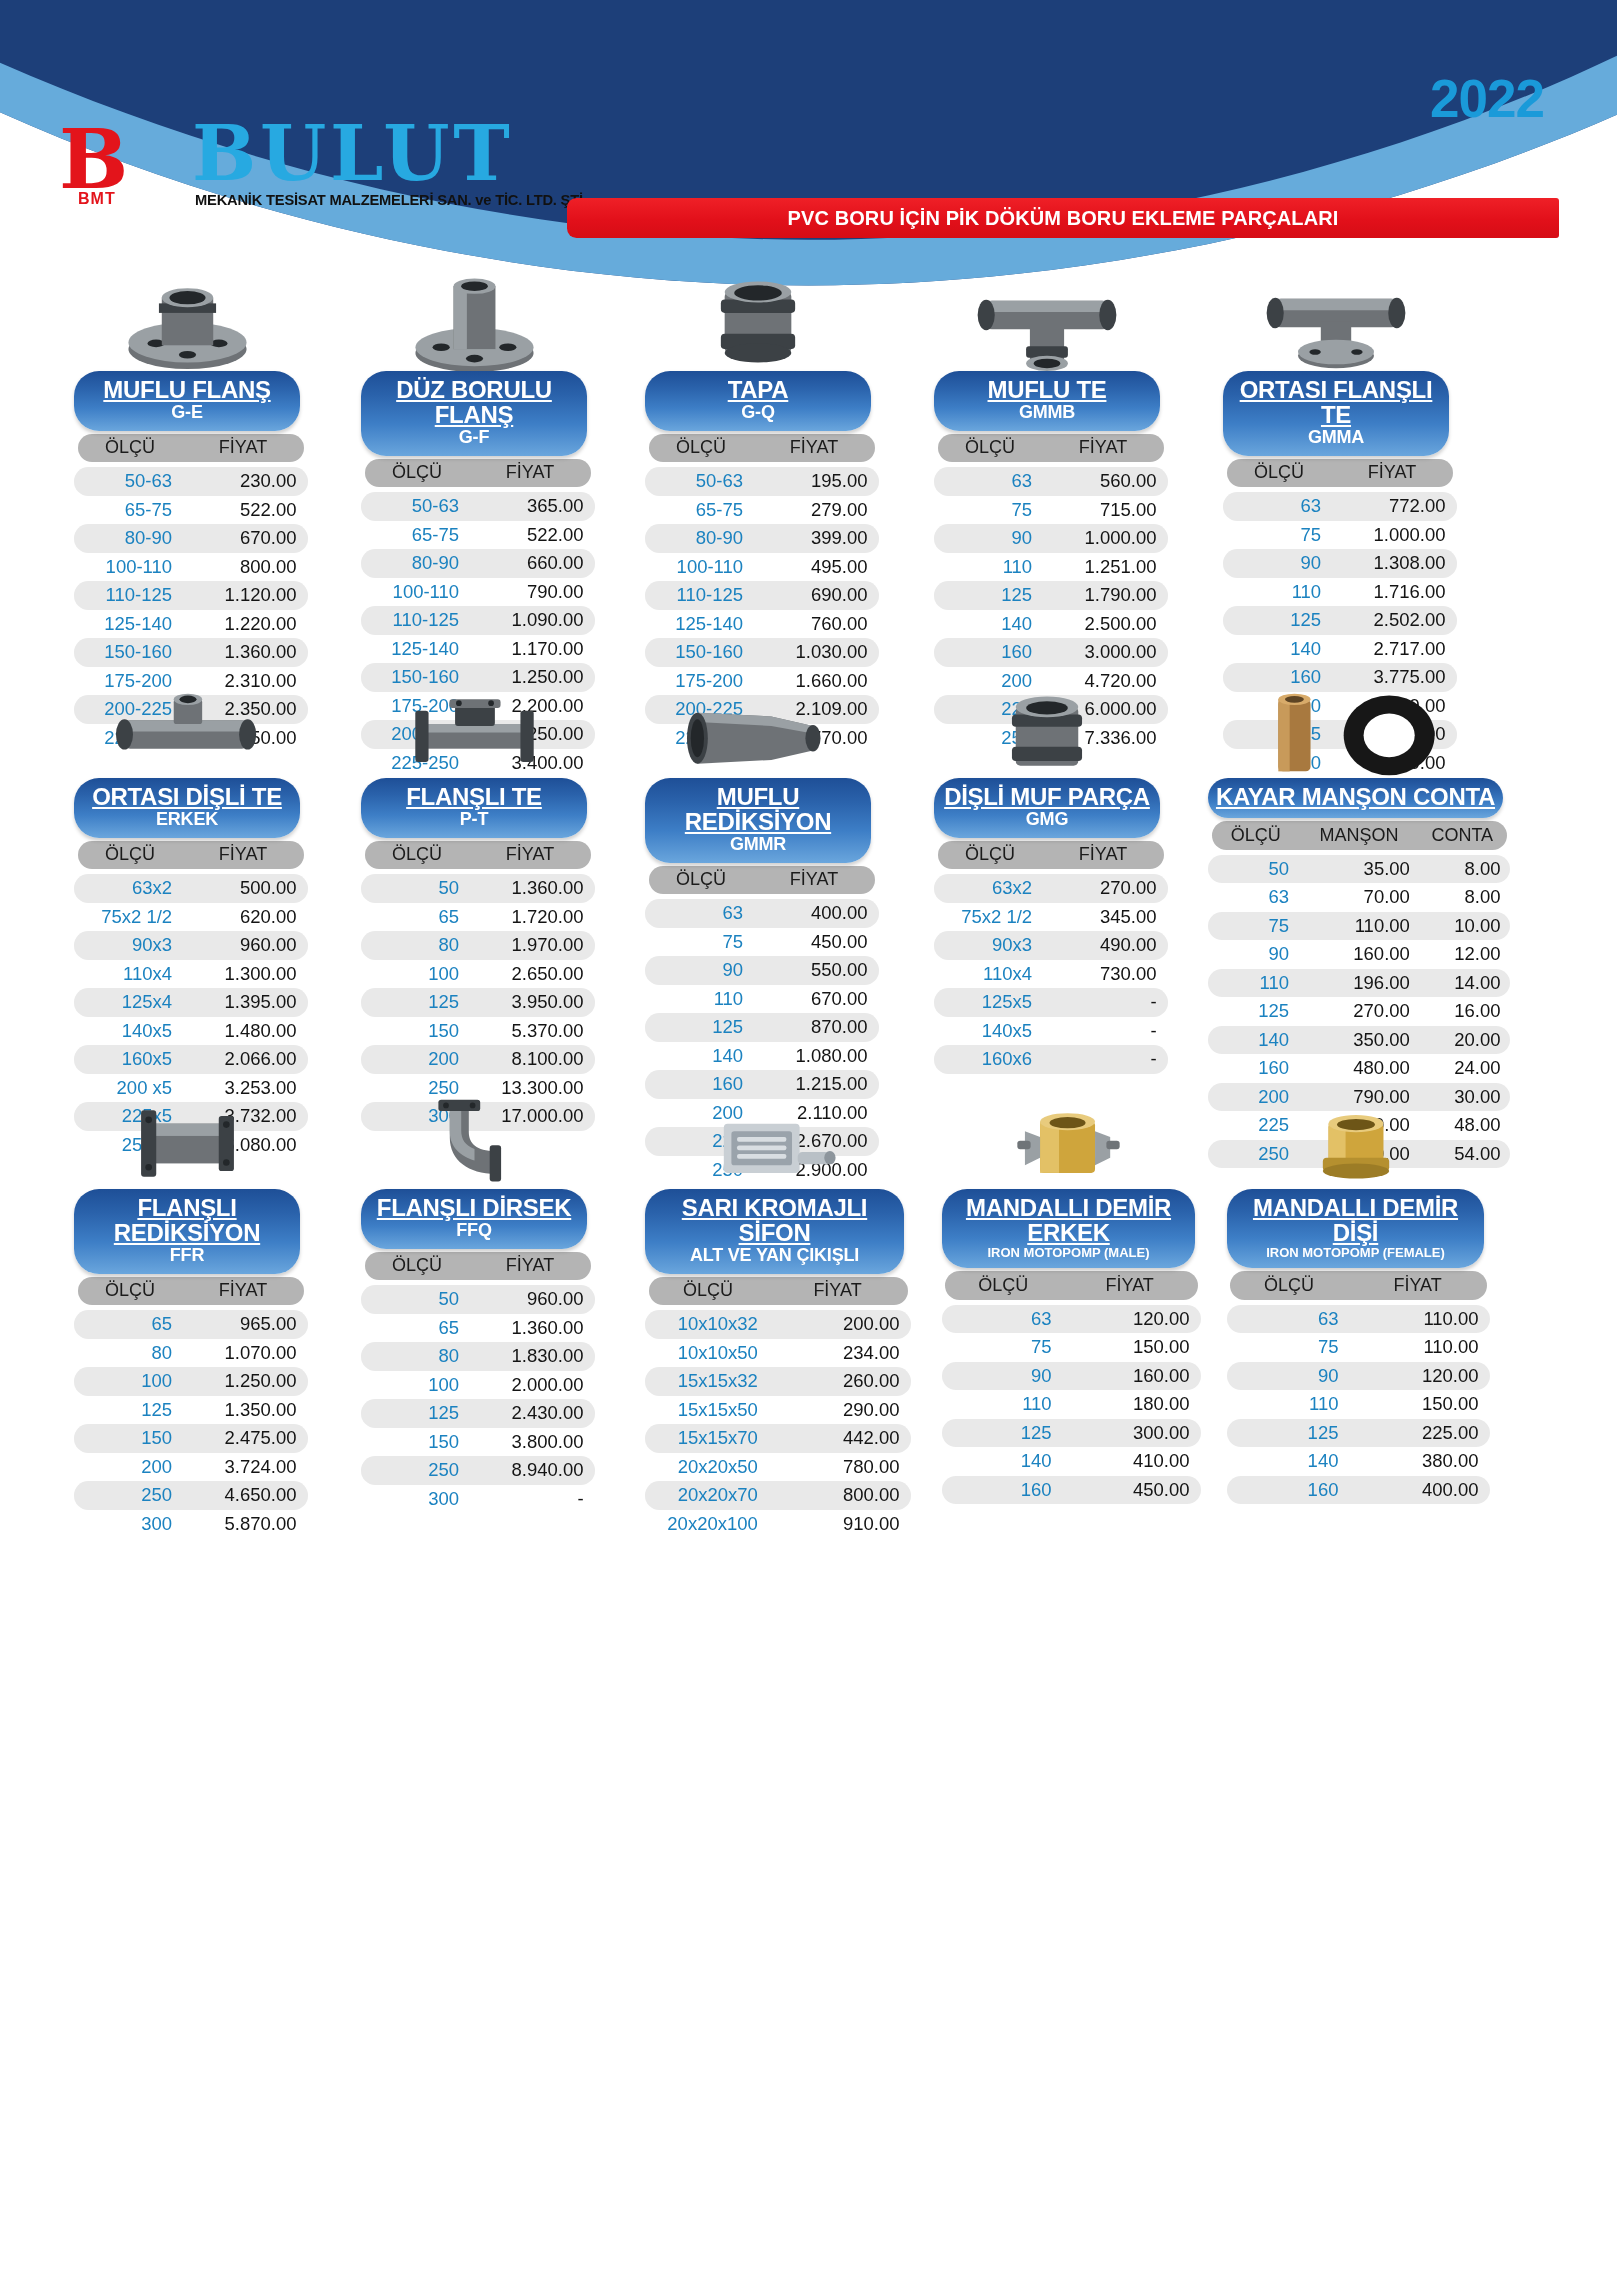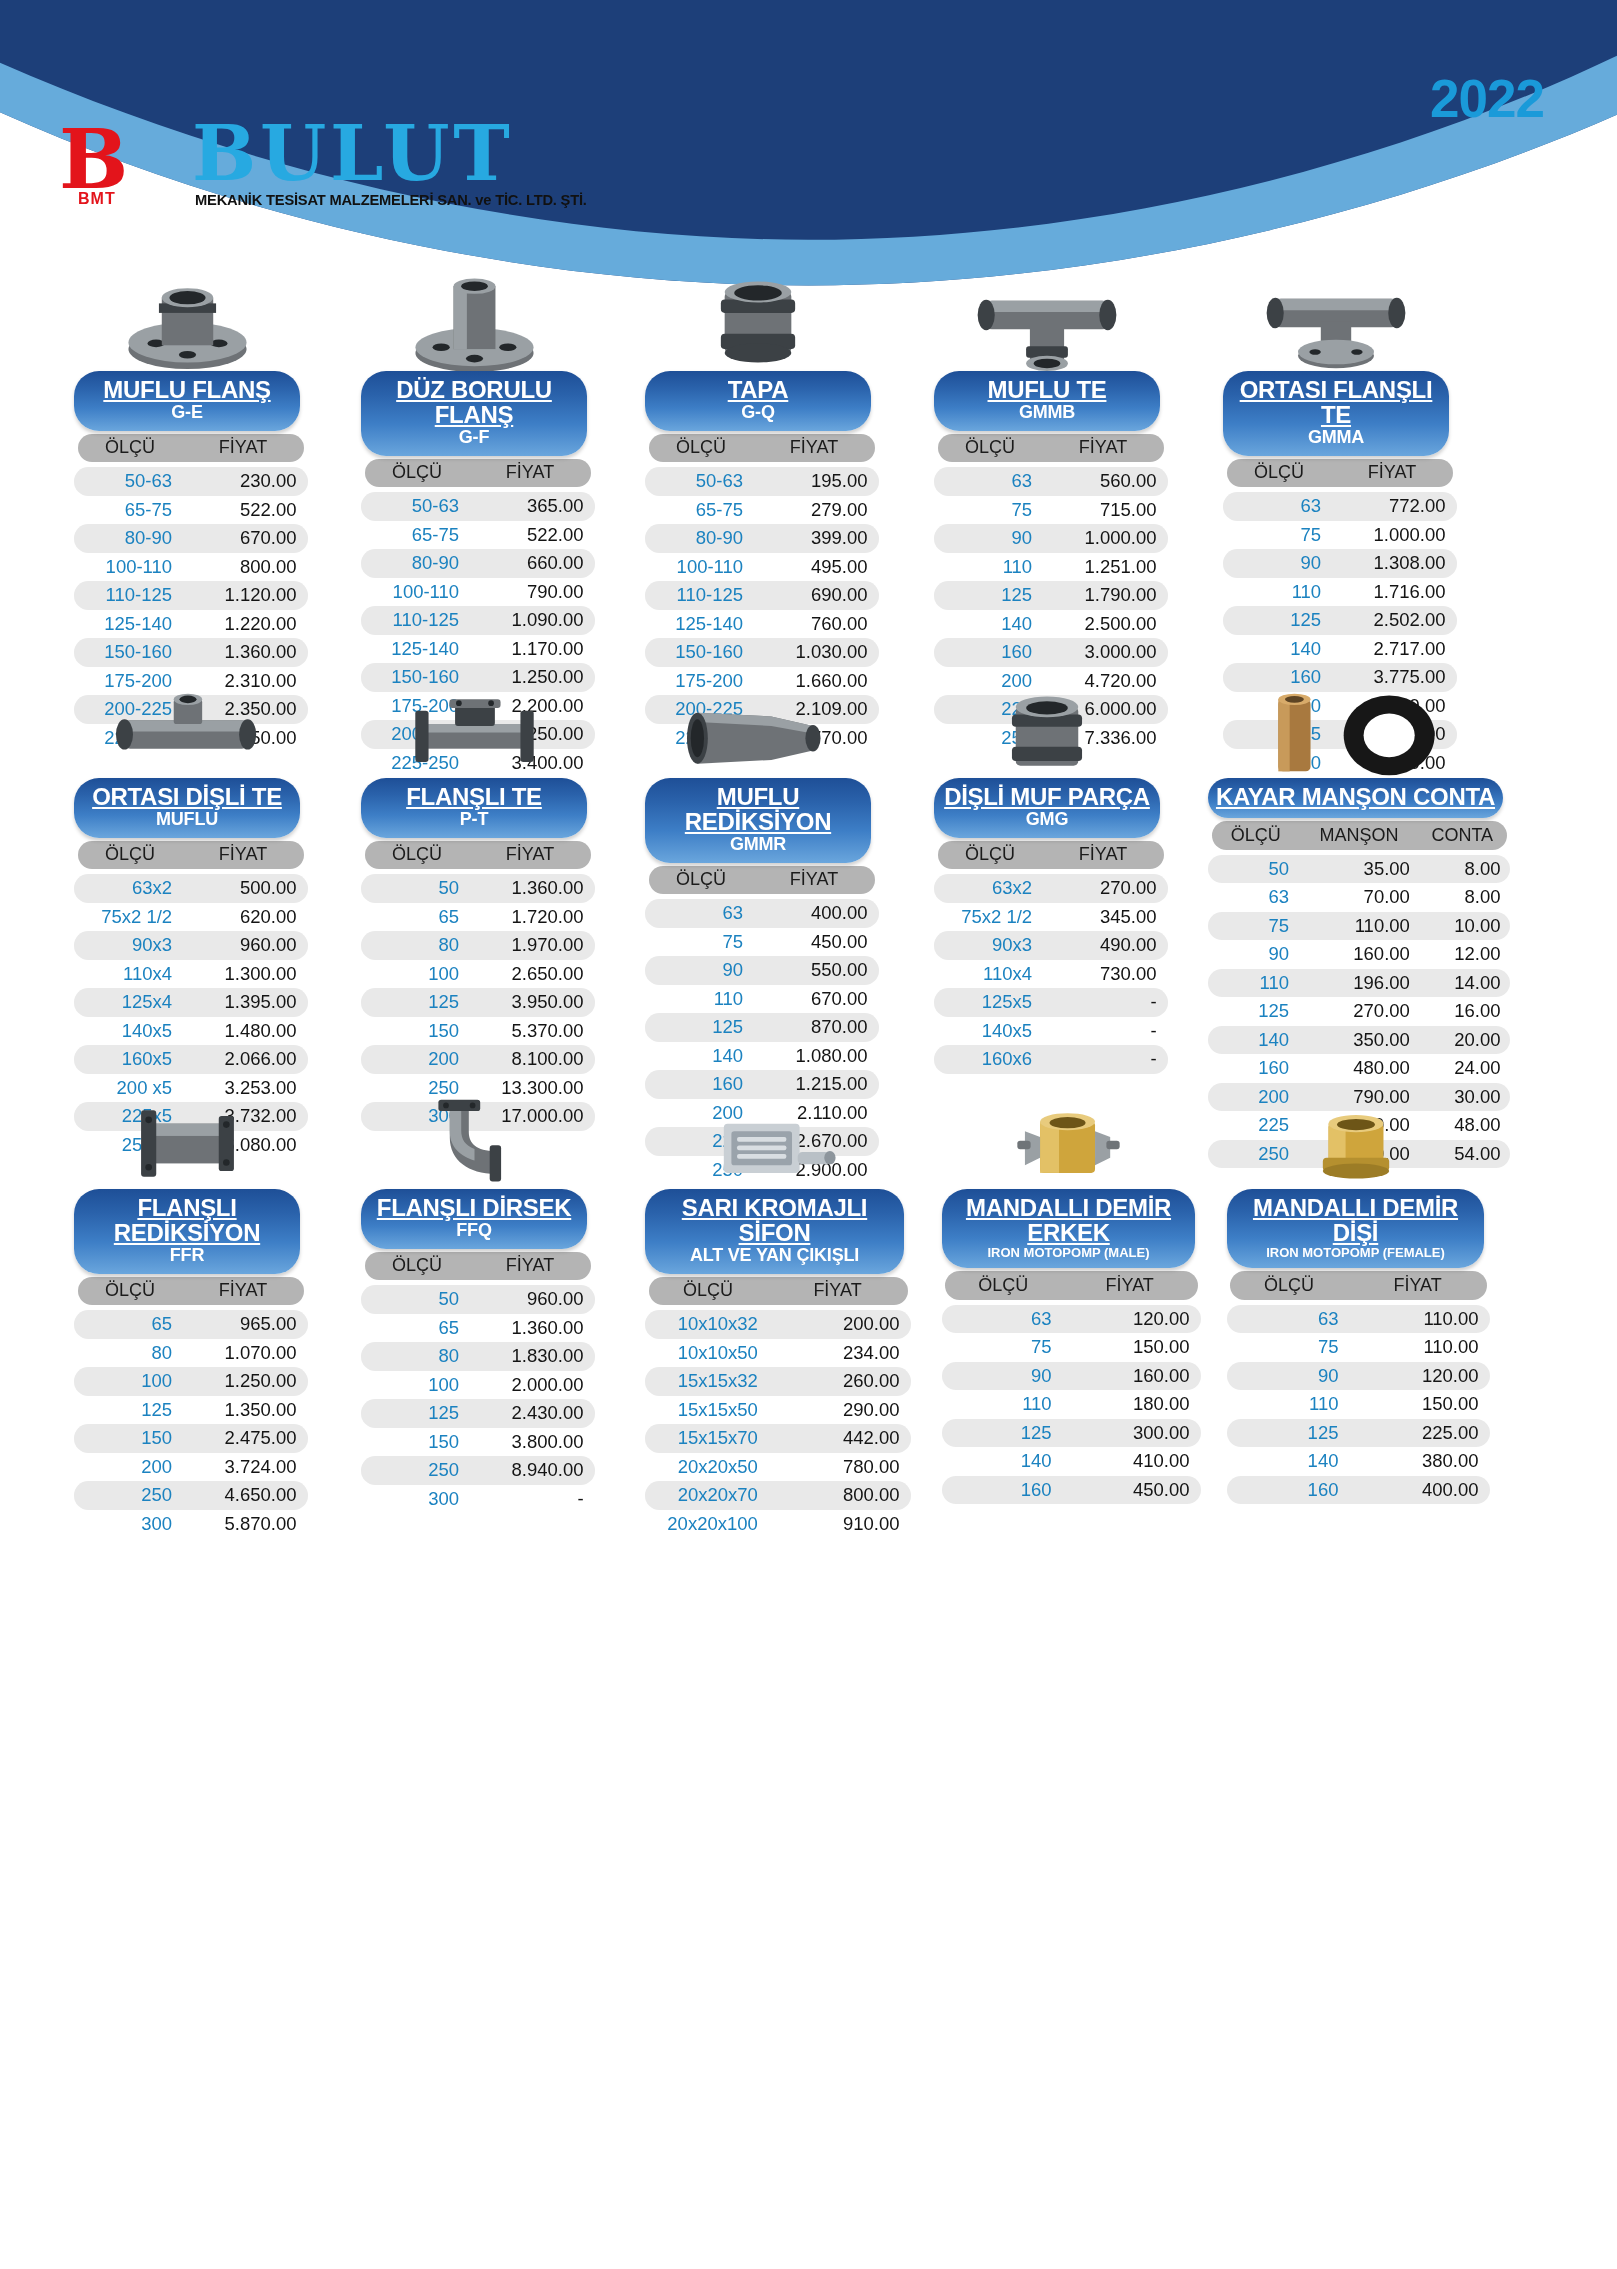--- a/index.html
+++ b/index.html
@@ -133,20 +133,23 @@
 
   <div class="year">2022</div>
 
   <div class="logo-block">
     <div class="logo-b">B</div>
     <div class="logo-bmt">BMT</div>
     <div class="logo-word">BULUT</div>
     <div class="logo-sub">MEKANİK TESİSAT MALZEMELERİ SAN. ve TİC. LTD. ŞTİ.</div>
   </div>
 
+  <div class="red-banner">
+    <span>PVC BORU İÇİN PİK DÖKÜM BORU EKLEME PARÇALARI</span>
+  </div>
 
   <div class="grid" id="grid">
       <div class="row" style="position: absolute; top: 0px; left: 0px; height: 409px;">
         <div class="card" style="position: absolute; left: 74px; top: 0px; width: 234px;">
           <div class="photo" style="height: 112px; width: 226px;">
             <svg width="143" height="100" viewBox="0 0 150 105">
               <ellipse cx="75" cy="82" rx="62" ry="21" fill="#6e7276"></ellipse>
               <ellipse cx="75" cy="75" rx="62" ry="21" fill="#9aa0a4"></ellipse>
               <ellipse cx="42" cy="76" rx="9" ry="4" fill="#23272a"></ellipse>
               <ellipse cx="108" cy="76" rx="9" ry="4" fill="#23272a"></ellipse>
@@ -473,21 +476,21 @@
               <rect x="10" y="34" width="138" height="12" rx="6" fill="#9aa0a4"></rect>
               <ellipse cx="14" cy="49" rx="9" ry="16" fill="#3c4145"></ellipse>
               <ellipse cx="144" cy="49" rx="9" ry="16" fill="#3c4145"></ellipse>
               <rect x="66" y="12" width="30" height="26" rx="3" fill="#6e7276"></rect>
               <ellipse cx="81" cy="12" rx="15" ry="6" fill="#9aa0a4"></ellipse>
               <ellipse cx="81" cy="12" rx="9" ry="4" fill="#23272a"></ellipse>
             </svg>
           </div>
           <div class="cap" style="width: 226px;">
             <div class="t1">ORTASI DİŞLİ TE</div>
-            <div class="t2">MUFLU</div>
+            <div class="t2">ERKEK</div>
           </div>
           <div class="colhead" style="width: 226px;">
             <div class="c" style="width:46%">ÖLÇÜ</div>
             <div class="c" style="width:54%">FİYAT</div>
           </div>
           <div class="rows" style="width: 234px;">
             <div class="trow alt">
               <div class="sz" style="width:46%">63x2</div>
               <div class="pr" style="width:54%">500.00</div>
             </div>

